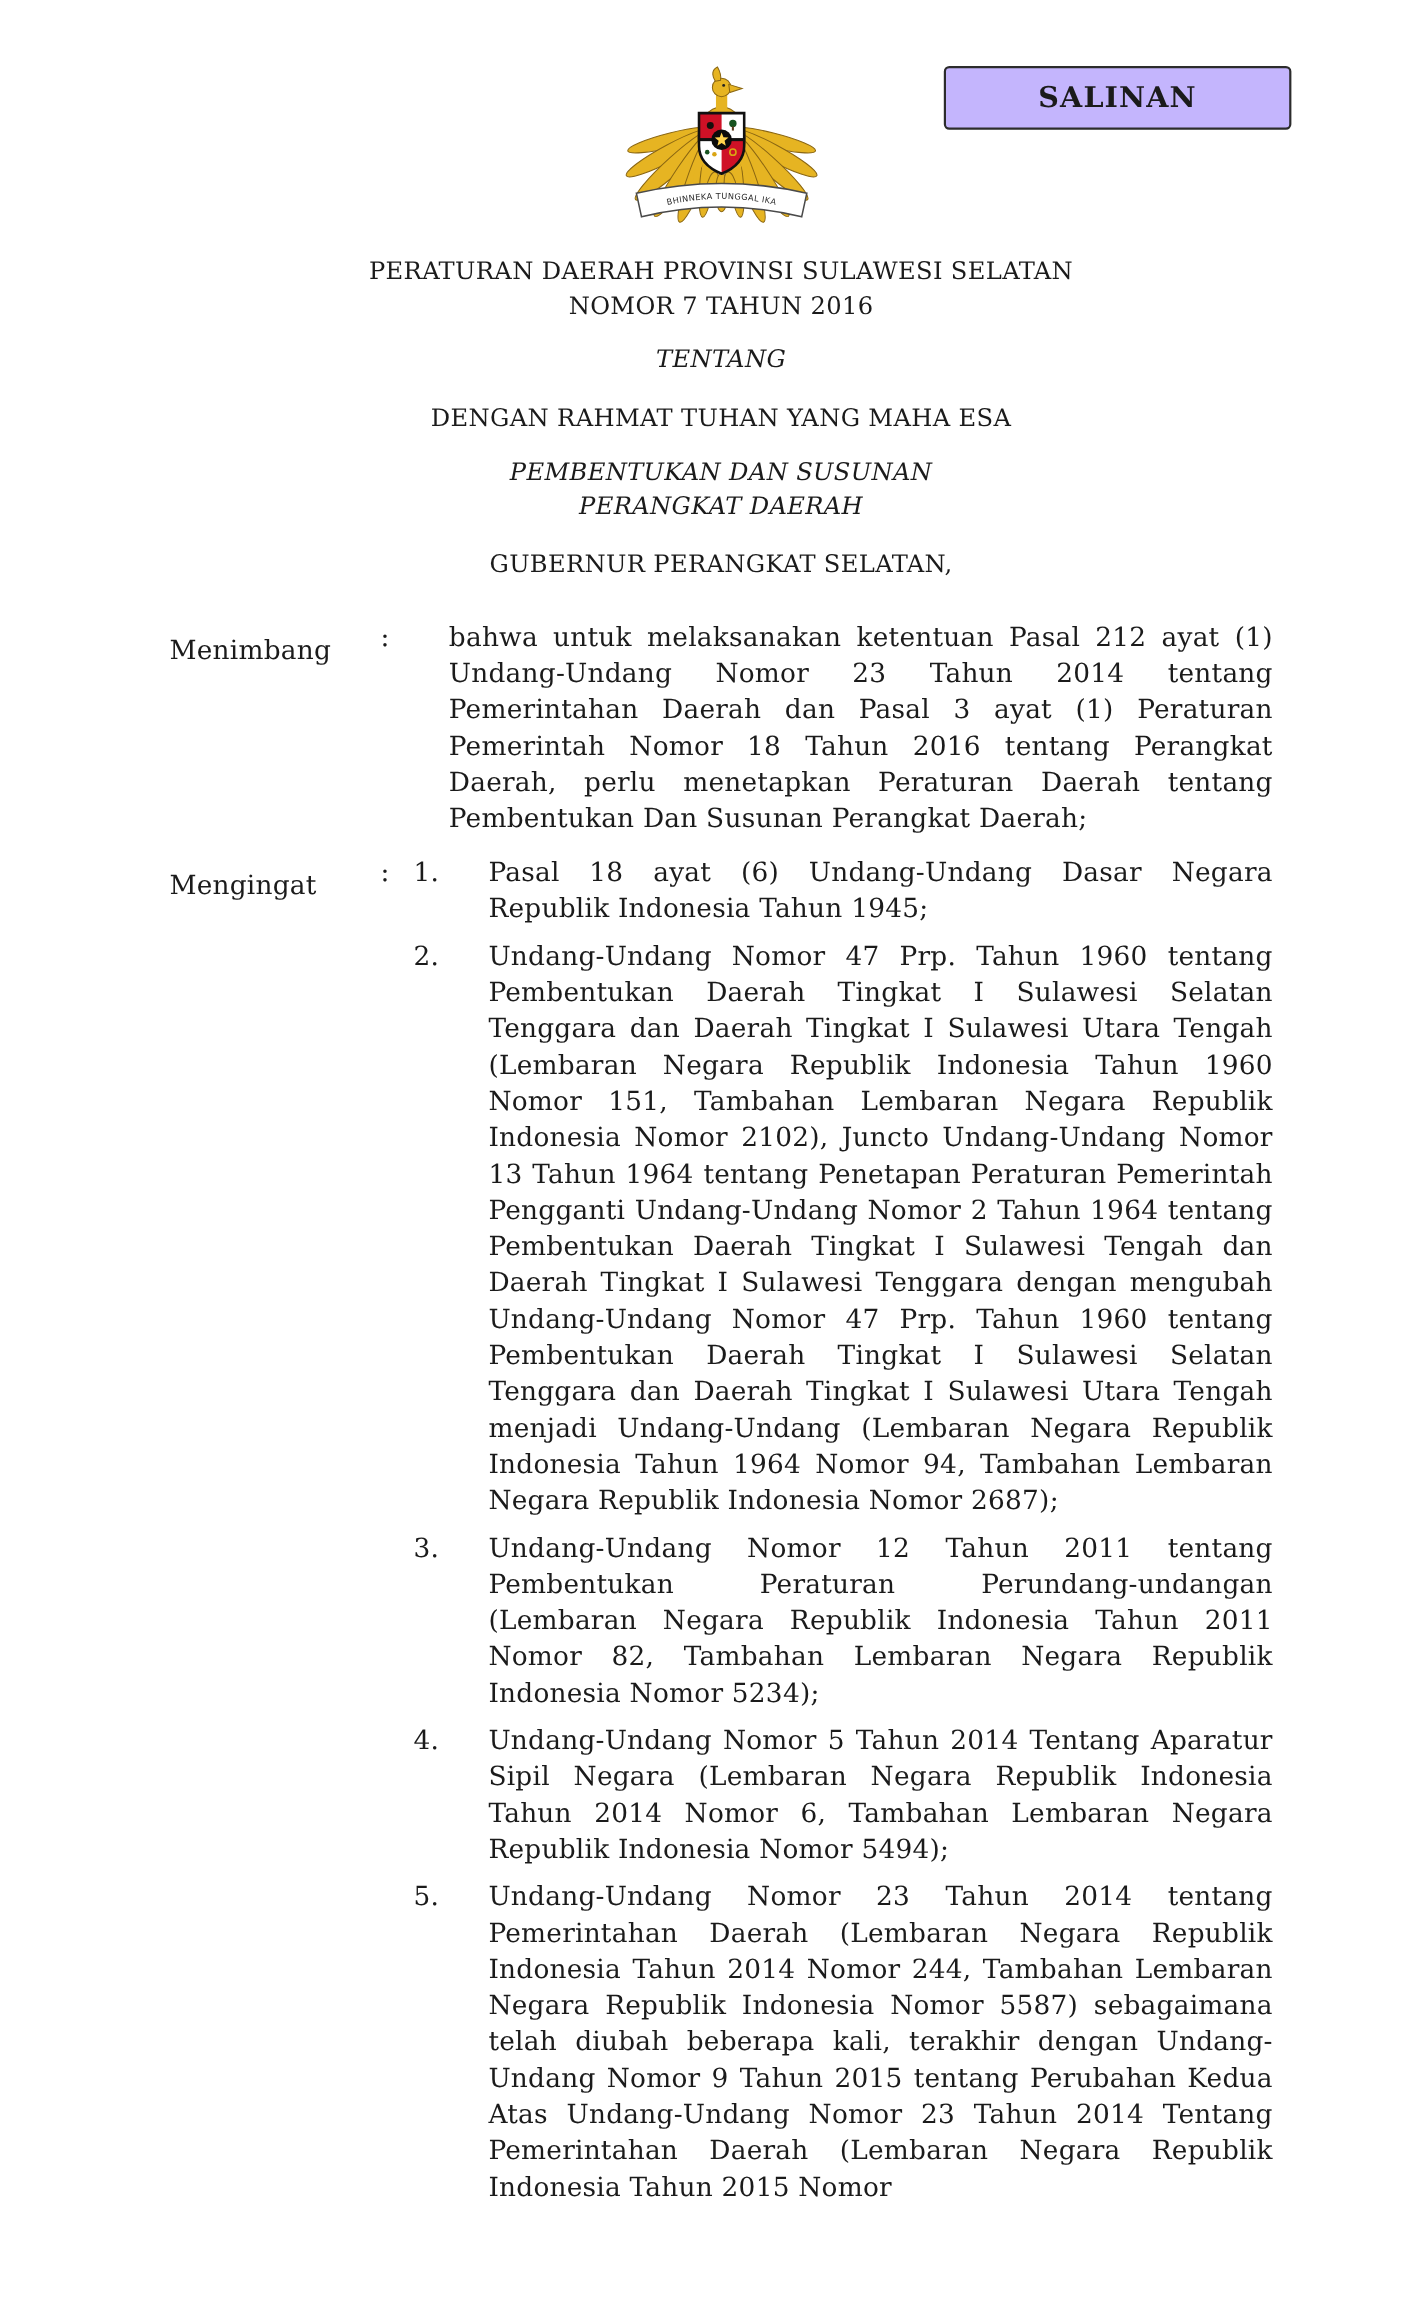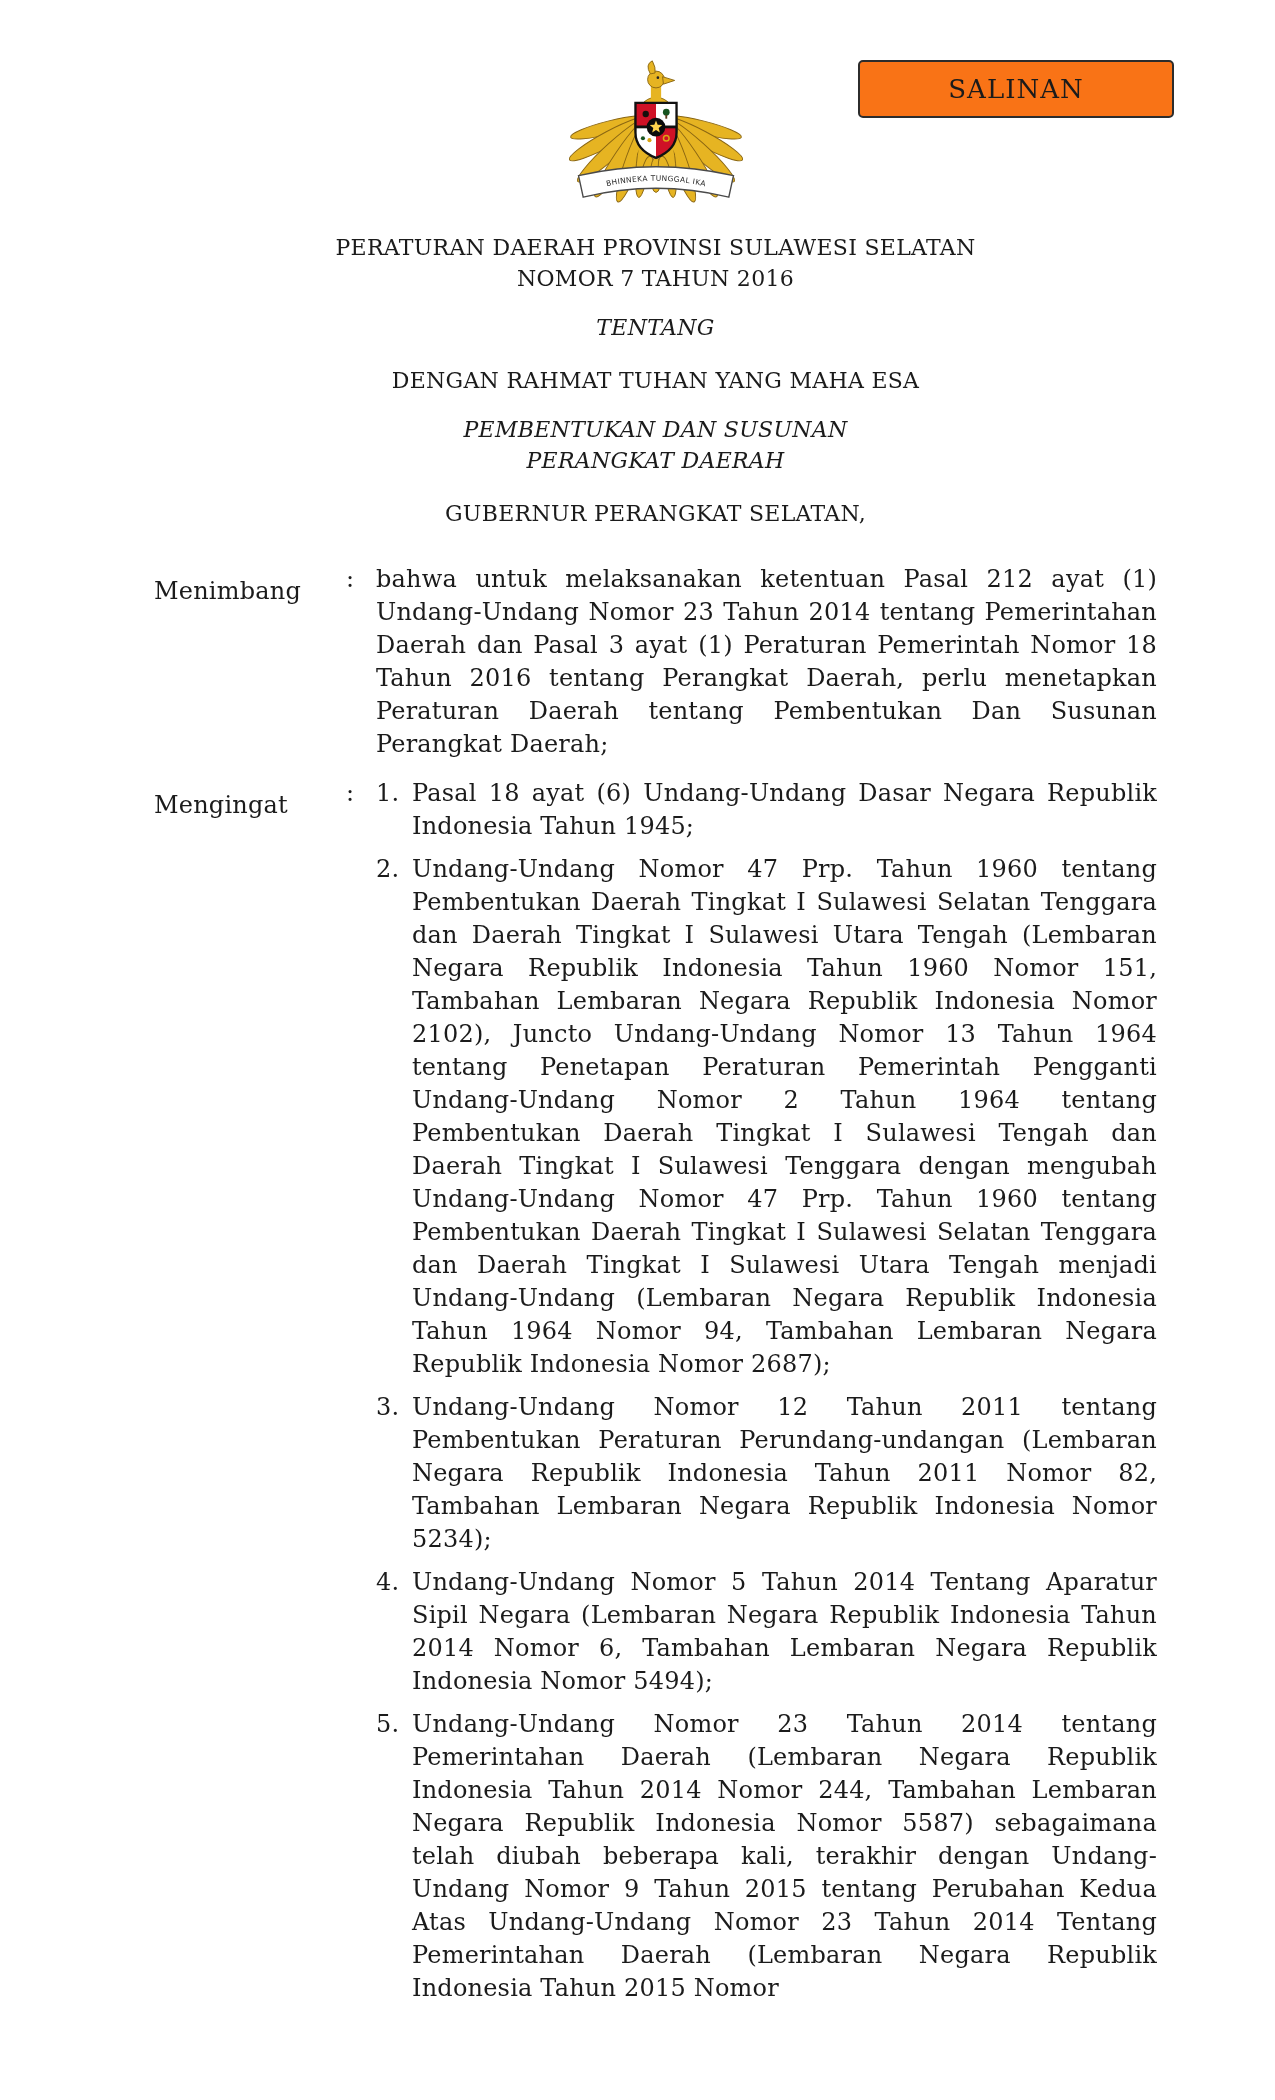--- a/index.html
+++ b/index.html
@@ -38,24 +38,24 @@
     position: absolute;
     top: 60px;
     right: -17px; 
     width: 312px;
     height: 54px;
     border: 2px solid #2c2c2c;
     border-radius: 5px;
     display: flex;
     align-items: center;
     justify-content: center;
-    font-weight: normal;
+    font-weight: bold;
     font-size: 26px;
     letter-spacing: 1px;
-    background: #f97316;
+    background: #c4b5fd;
   }
   
   .center-block {
     text-align: center;
     font-size: 22px;
     line-height: 31px;
     letter-spacing: 0.3px;
   }
   .gap-18 { margin-top: 18px; font-style: italic; }
   .gap-22 { margin-top: 22px; }
@@ -70,20 +70,21 @@
     display: flex;
     align-items: flex-start;
   }
   .row + .row { margin-top: 16px; justify-content: center; }
   .row-label { width: 192px; flex: none; margin-top: 12px; }
   .row-colon { width: 30px; flex: none; }
   .row-content { flex: 1; min-width: 0; }
   .justify {
     text-align: justify;
     text-justify: inter-word;
+    margin-left: 32px;
   }
   .list-item {
     display: flex;
     align-items: flex-start;
     margin-bottom: 10px;
   }
   .list-item:last-child { margin-bottom: 0; }
   .item-num { width: 36px; flex: none; }
   .item-text { flex: 1; min-width: 0; }
 </style>

